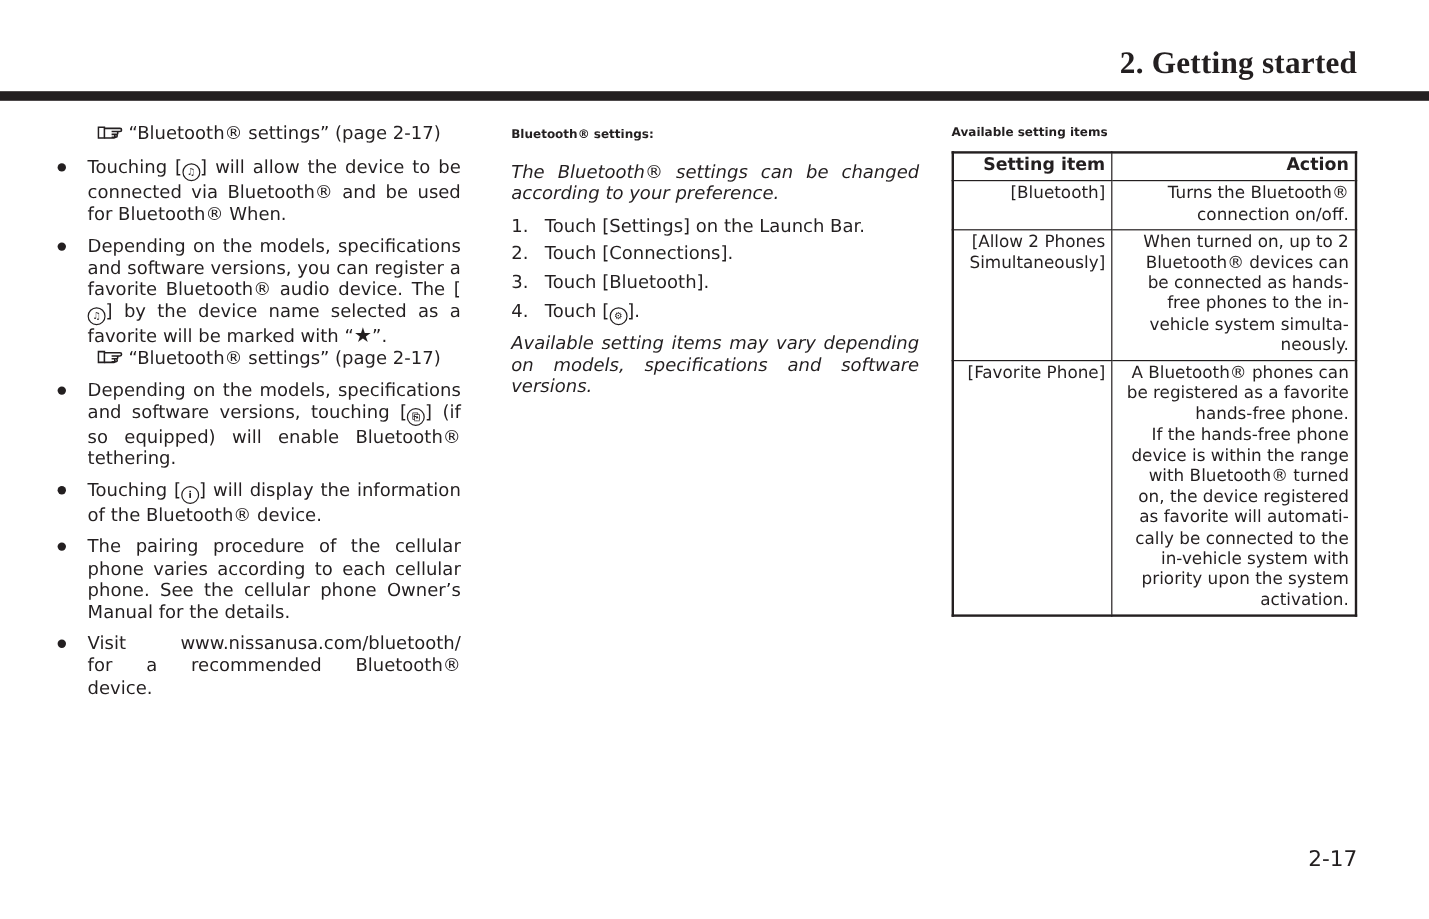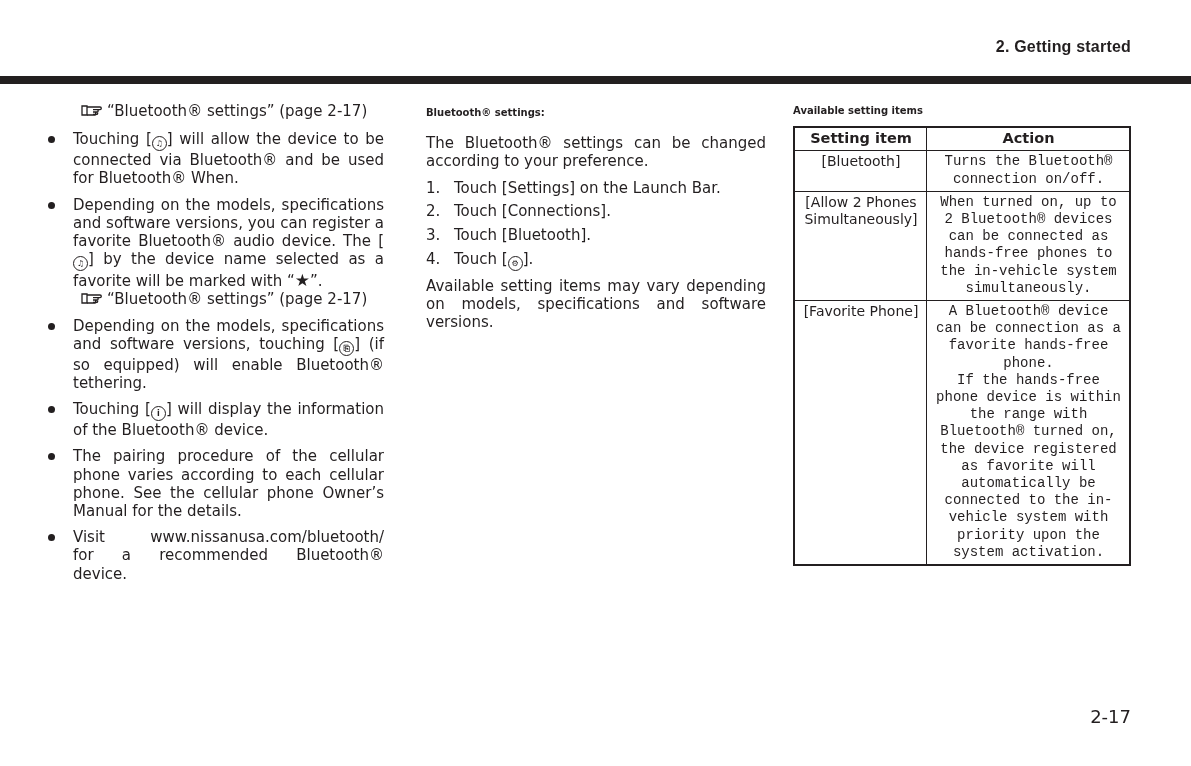--- a/index.html
+++ b/index.html
@@ -2,22 +2,22 @@
 <html><head>
 <meta charset="utf-8">
 <style>
   html, body { margin: 0; padding: 0; background: #ffffff; }
   body {
     width: 1191px; height: 766px; position: relative; overflow: hidden;
     font-family: "DejaVu Sans", sans-serif; color: #231f20;
   }
   .chapter-title {
     position: absolute; right: 60px; top: 38px;
-    font-size: 16px; font-weight: bold; letter-spacing: 0.2px;
-    font-family: Liberation Sans, sans-serif;
+    font-size: 26px; font-weight: bold; letter-spacing: 0.2px;
+    font-family: Liberation Serif, serif;
   }
   .rule {
     position: absolute; left: 0; top: 76px; width: 1191px; height: 8px;
     background: #231f20;
   }
   .col { position: absolute; top: 100px; font-size: 15px; line-height: 18.2px; }
   .col1 { left: 44px; width: 340px; }
   .col2 { left: 426px; width: 340px; }
   .col3 { left: 793px; width: 338px; }
 
@@ -35,36 +35,36 @@
   .justify-last { text-align: justify; text-align-last: justify; display: block; }
 
   .btn-icon {
     display: inline-block; width: 13px; height: 13px; border: 1.3px solid #231f20;
     border-radius: 50%; vertical-align: -2px; font-size: 8px; line-height: 13px;
     text-align: center; font-weight: bold;
   }
   .star { font-size: 17px; }
 
   h3 { font-size: 10px; font-weight: bold; margin: 4px 0 12px 0; }
-  p.body { margin: 0 0 8px 0; text-align: justify; }
+  p.body { margin: 0 0 8px 0; text-align: justify; font-style: italic; }
   ol.steps { list-style: none; margin: 0 0 6px 0; padding: 0; }
   ol.steps li { display: flex; margin-bottom: 5.6px; }
   ol.steps li .num { width: 28px; flex: none; }
 
   table.settings {
     border-collapse: collapse; width: 338px; font-size: 14px; line-height: 17.2px;
     border: 2.5px solid #231f20; margin-top: 6px;
   }
   table.settings th, table.settings td {
-    border: 1px solid #231f20; vertical-align: top; text-align: center;
+    border: 1px solid #231f20; vertical-align: top; text-align: right;
     padding: 2px 5px 3px 6px;
   }
   table.settings th { font-weight: bold; font-size: 14.5px; }
   table.settings td.c1 { width: 120px; }
-  .cell-line { display: block; font-family: Liberation Mono, monospace; }
+  .cell-line { display: block; }
 
   .page-number {
     position: absolute; right: 60px; top: 706px; font-size: 18px;
   }
 </style>
 </head>
 <body>
 
 <div class="chapter-title">2. Getting started</div>
 <div class="rule"></div>
@@ -149,21 +149,21 @@
       </tr>
       <tr>
         <td class="c1">[Allow 2 Phones Simultaneous­ly]</td>
         <td>
             <span class="cell-line">When turned on, up to 2 Bluetooth® devices can be connected as hands-free phones to the in-vehicle system simulta­neously.</span>
           </td>
       </tr>
       <tr>
         <td class="c1">[Favorite Phone]</td>
         <td>
-          <span class="cell-line">A Bluetooth® device can be connection as a favor­ite hands-free phone.</span>
+          <span class="cell-line">A Bluetooth® phones can be registered as a favor­ite hands-free phone.</span>
           <span class="cell-line">If the hands-free phone device is within the range with Bluetooth® turned on, the device registered as favorite will automati­cally be connected to the in-vehicle system with priority upon the system activation.</span>
         </td>
       </tr>
     </tbody>
   </table>
 </div>
 
 <div class="page-number">2-17</div>
 
 </body></html>

